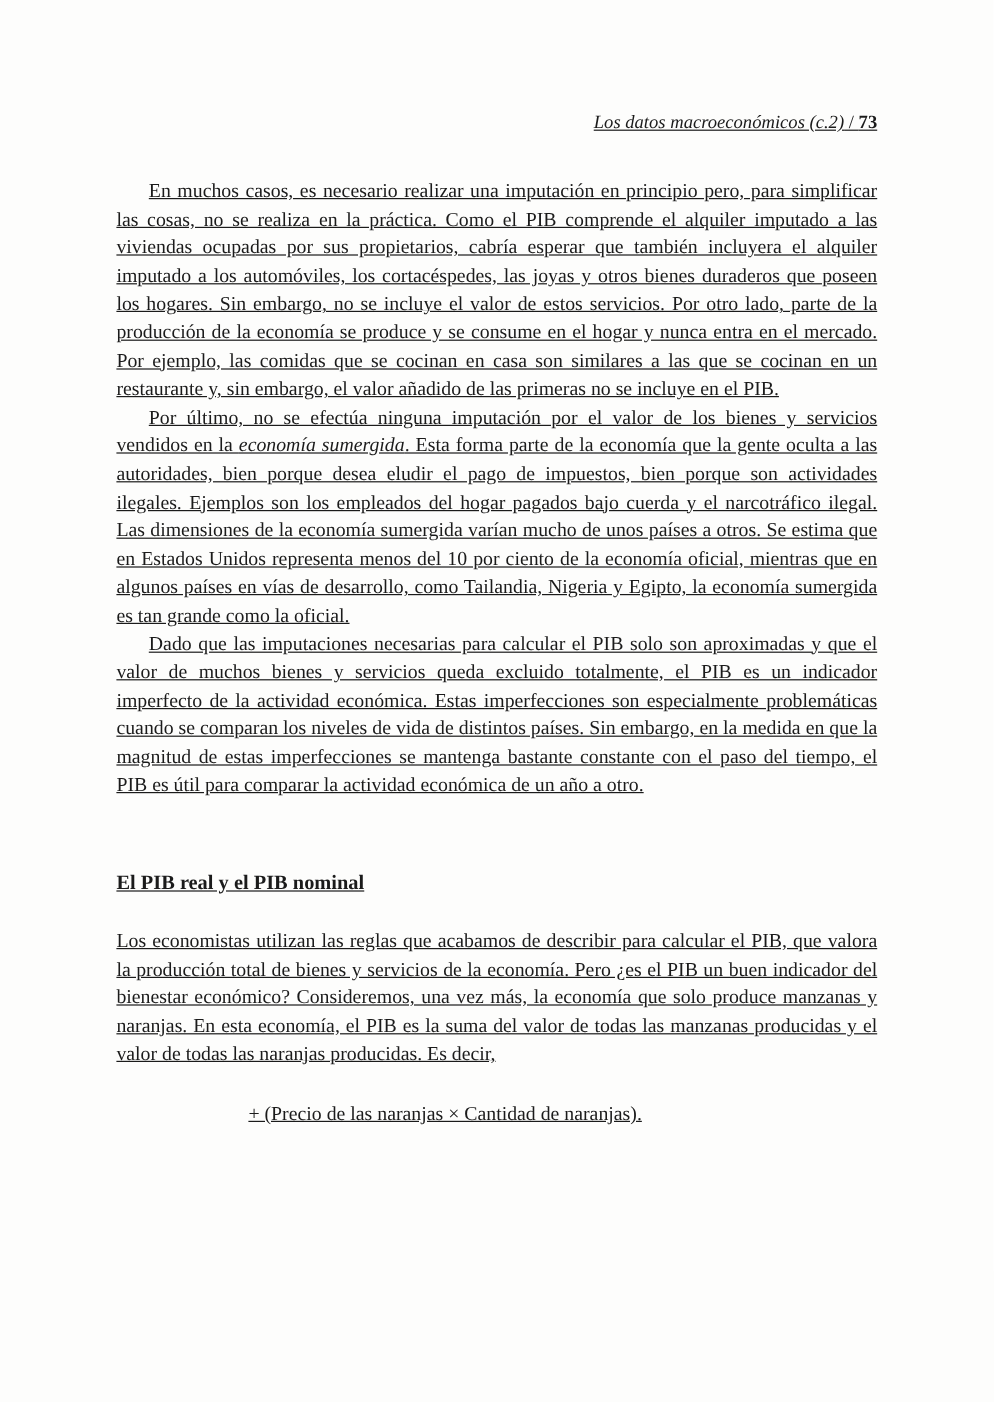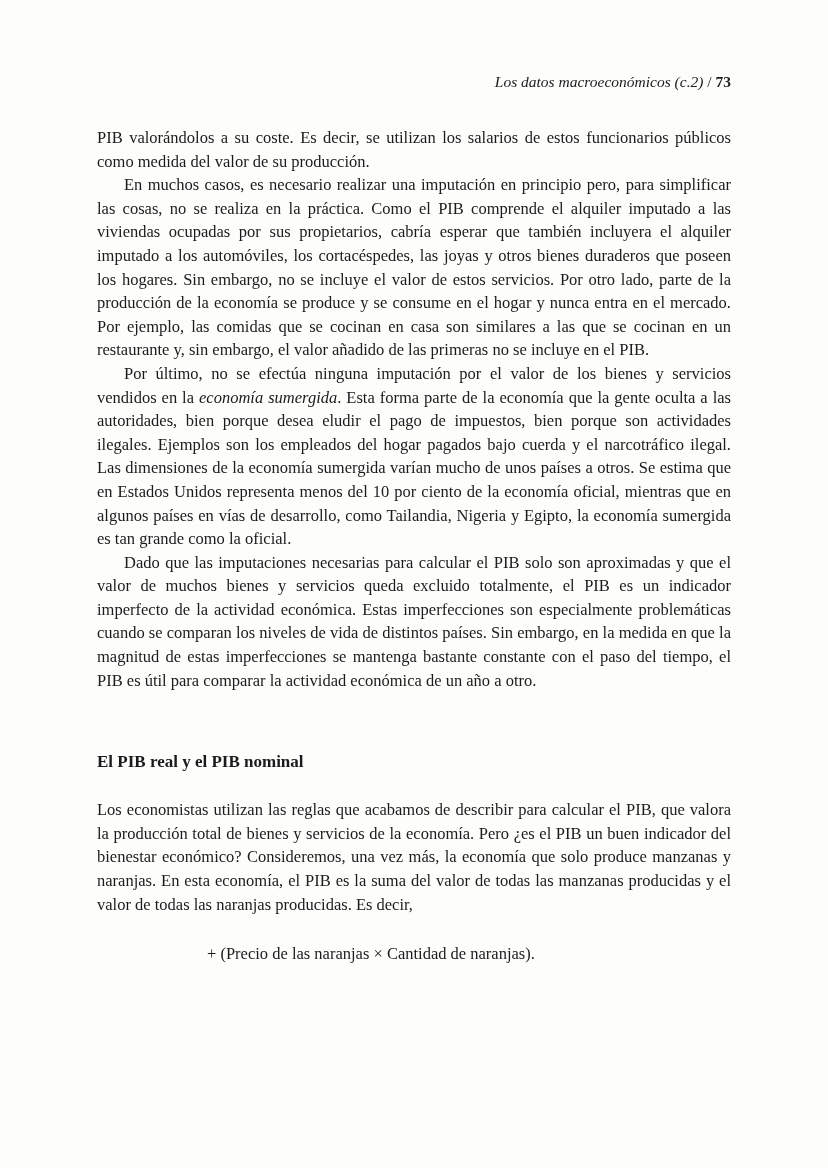--- a/index.html
+++ b/index.html
@@ -4,22 +4,23 @@
 <style>
   * { margin: 0; padding: 0; box-sizing: border-box; }
   html, body { background: #ffffff; }
   .page {
     width: 828px;
     height: 1168px;
     margin: 0 auto;
     background: #fdfdfc;
     color: #1b1b1b;
     font-family: "Liberation Serif", "DejaVu Serif", serif;
-    padding: 73px 97px 0 97px;
+    padding: 94px 97px 0 97px;
     overflow: hidden;
+    text-decoration: underline;
   }
   .running-head {
     text-align: right;
     font-size: 15.5px;
     line-height: 17px;
     margin-bottom: 36px;
     white-space: nowrap;
   }
   .rh-title { font-style: italic; }
   .rh-page { font-weight: bold; }
@@ -52,21 +53,20 @@
 <body>
 
 <div class="page">
 
   <div class="running-head">
     <span class="rh-title">Los datos macroeconómicos (c.2)</span><span> / </span><span class="rh-page">73</span>
   </div>
 
   <div class="body-text">
 
-    <p>PIB valorándolos a su coste. Es decir, se utilizan los salarios de estos funcionarios públicos como medida del valor de su producción.</p>
 
     <p class="indent">En muchos casos, es necesario realizar una imputación en principio pero, para simplificar las cosas, no se realiza en la práctica. Como el PIB comprende el alquiler imputado a las viviendas ocupadas por sus propietarios, cabría esperar que también incluyera el alquiler imputado a los automóviles, los cortacéspedes, las joyas y otros bienes duraderos que poseen los hogares. Sin embargo, no se incluye el valor de estos servicios. Por otro lado, parte de la producción de la economía se produce y se consume en el hogar y nunca entra en el mercado. Por ejemplo, las comidas que se cocinan en casa son similares a las que se cocinan en un restaurante y, sin embargo, el valor añadido de las primeras no se incluye en el PIB.</p>
 
     <p class="indent"><span>Por último, no se efectúa ninguna imputación por el valor de los bienes y servicios vendidos en la </span><em class="italic">economía sumergida</em><span>. Esta forma parte de la economía que la gente oculta a las autoridades, bien porque desea eludir el pago de impuestos, bien porque son actividades ilegales. Ejemplos son los empleados del hogar pagados bajo cuerda y el narcotráfico ilegal. Las dimensiones de la economía sumergida varían mucho de unos países a otros. Se estima que en Estados Unidos representa menos del 10 por ciento de la economía oficial, mientras que en algunos países en vías de desarrollo, como Tailandia, Nigeria y Egipto, la economía sumergida es tan grande como la oficial.</span></p>
 
     <p class="indent">Dado que las imputaciones necesarias para calcular el PIB solo son aproximadas y que el valor de muchos bienes y servicios queda excluido totalmente, el PIB es un indicador imperfecto de la actividad económica. Estas imperfecciones son especialmente problemáticas cuando se comparan los niveles de vida de distintos países. Sin embargo, en la medida en que la magnitud de estas imperfecciones se mantenga bastante constante con el paso del tiempo, el PIB es útil para comparar la actividad económica de un año a otro.</p>
 
     <h2 class="section-heading">El PIB real y el PIB nominal</h2>
 
     <p>Los economistas utilizan las reglas que acabamos de describir para calcular el PIB, que valora la producción total de bienes y servicios de la economía. Pero ¿es el PIB un buen indicador del bienestar económico? Consideremos, una vez más, la economía que solo produce manzanas y naranjas. En esta economía, el PIB es la suma del valor de todas las manzanas producidas y el valor de todas las naranjas producidas. Es decir,</p>

